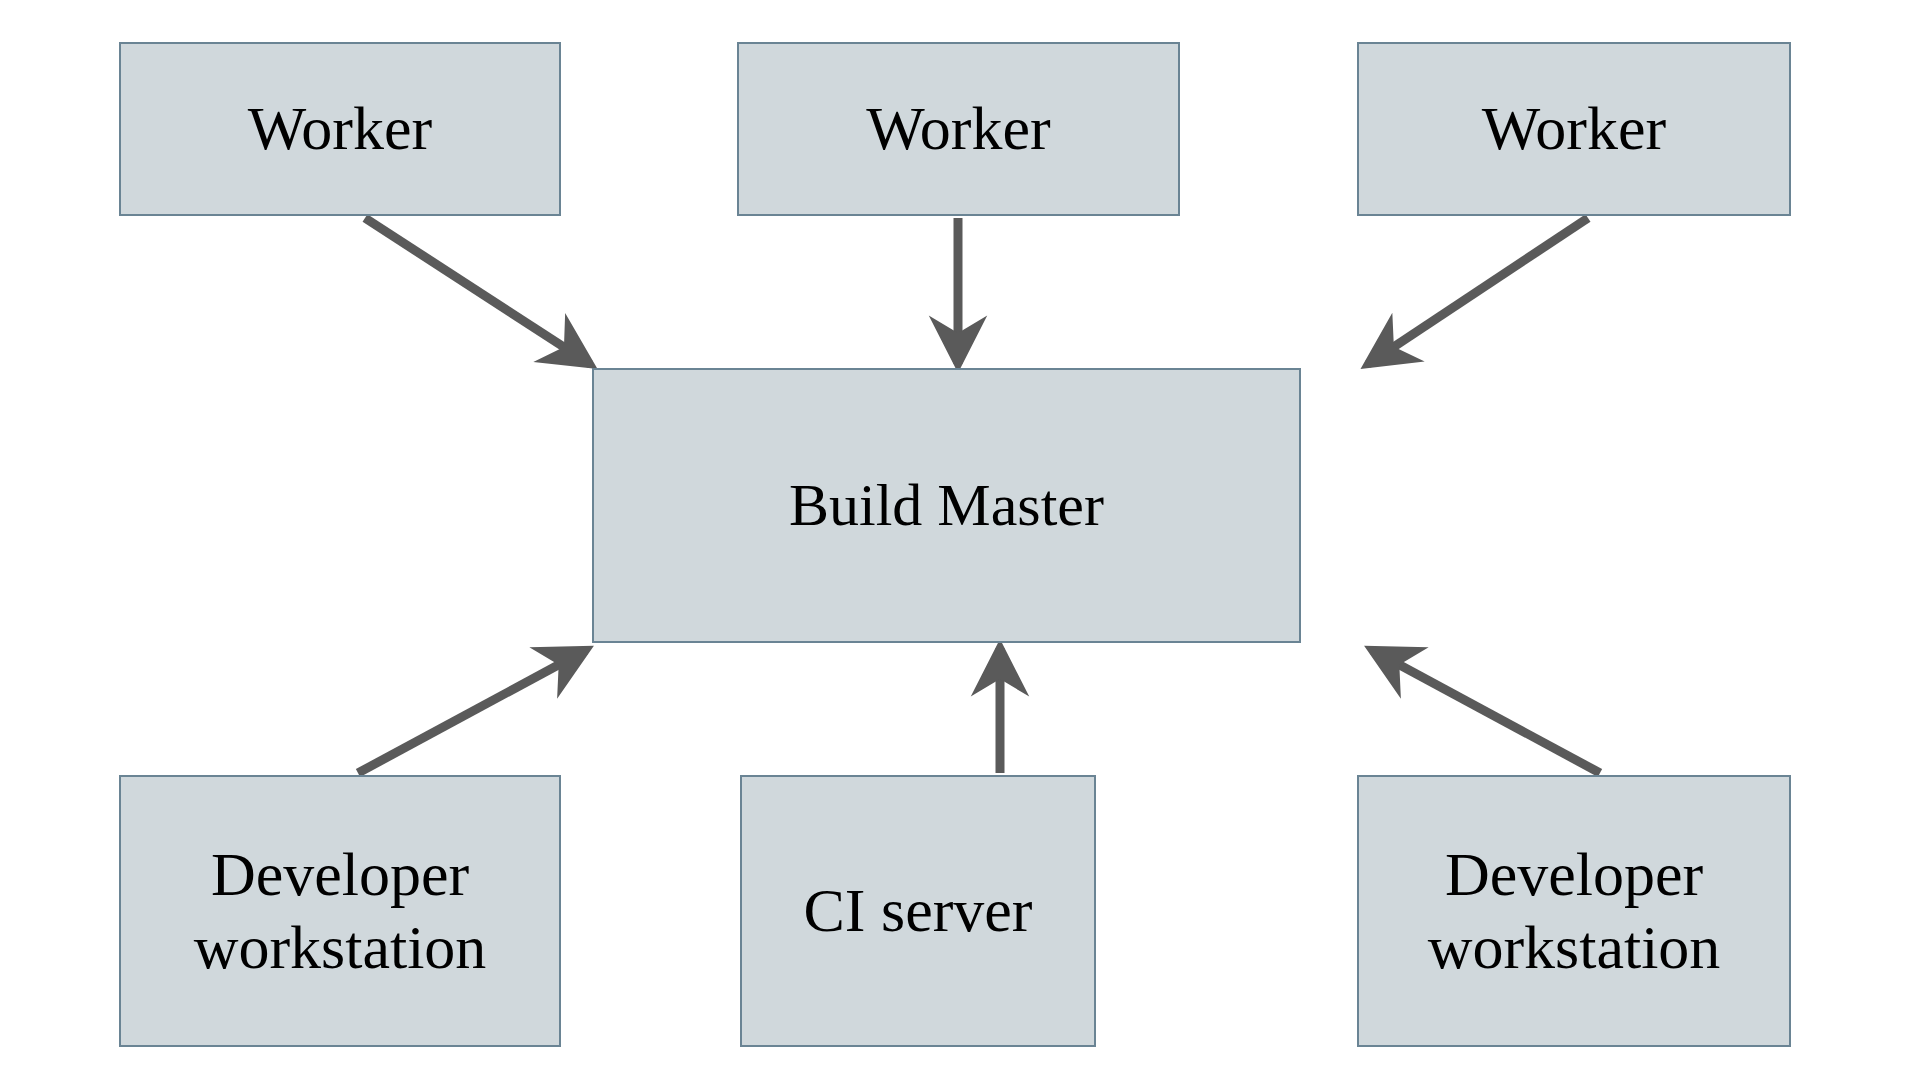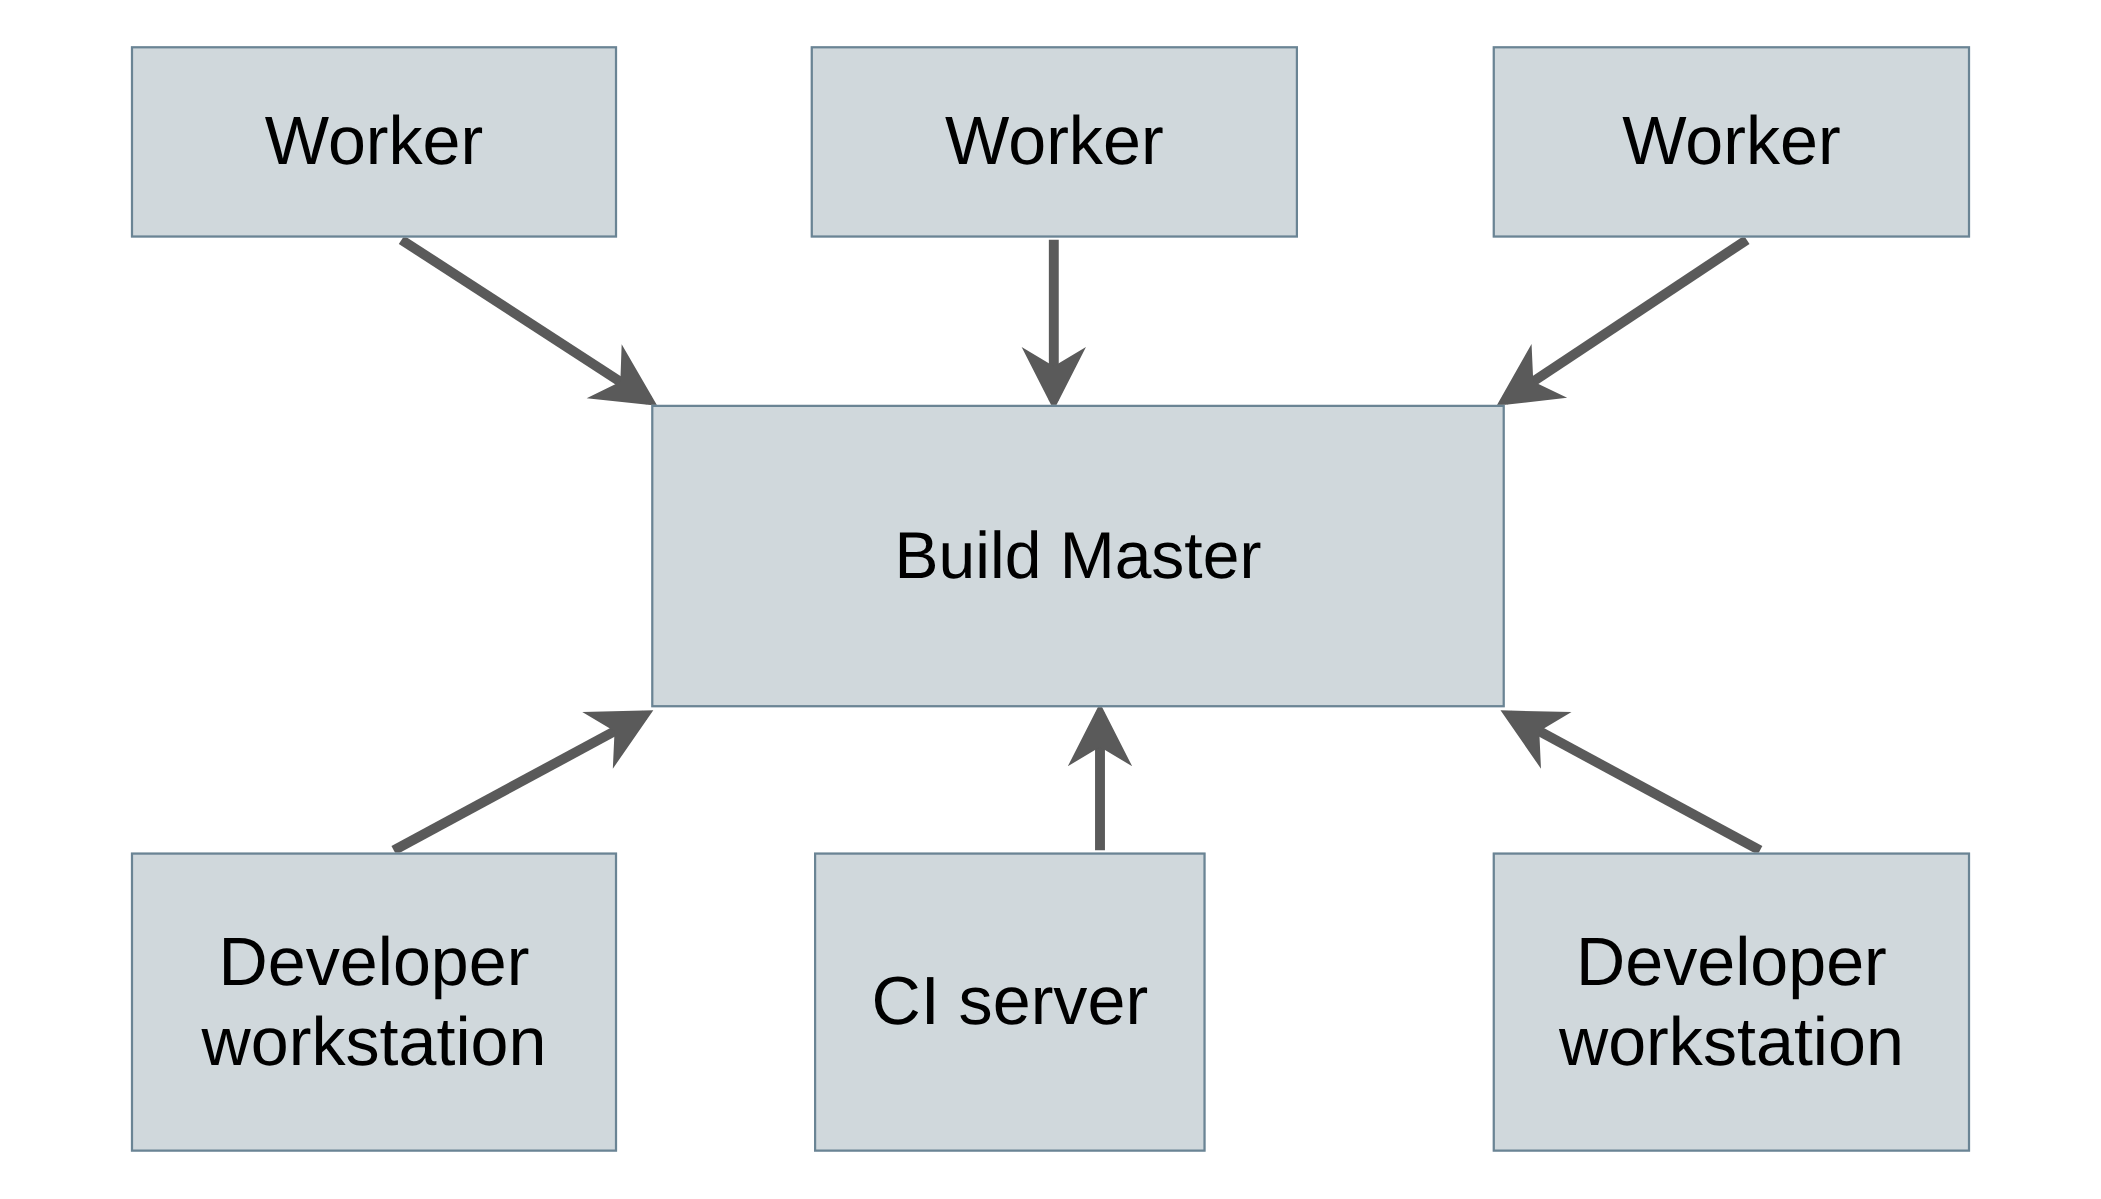--- a/index.html
+++ b/index.html
@@ -12,20 +12,21 @@
     width: 1910px;
     height: 1090px;
     font-family: "Liberation Sans", sans-serif;
     overflow: hidden;
   }
   #diagram-canvas {
     position: relative;
     width: 1910px;
     height: 1090px;
     background: #ffffff;
+    font-family: Liberation Serif, serif;
   }
   #edge-layer {
     position: absolute;
     left: 0;
     top: 0;
     width: 1910px;
     height: 1090px;
   }
   .node {
     position: absolute;
@@ -45,21 +46,21 @@
     display: block;
     width: 100%;
     padding: 0 8px;
     box-sizing: border-box;
   }
   
   #node-worker-1 { left: 119px; top: 42px;  width: 442px; height: 174px; font-size: 62px; }
   #node-worker-2 { left: 737px; top: 42px;  width: 443px; height: 174px; font-size: 62px; }
   #node-worker-3 { left: 1357px; top: 42px; width: 434px; height: 174px; font-size: 62px; }
   
-  #node-build-master { left: 592px; top: 368px; width: 776px; height: 275px; font-size: 60px; }
+  #node-build-master { left: 592px; top: 368px; width: 709px; height: 275px; font-size: 60px; }
   
   #node-dev-workstation-left  { left: 119px;  top: 775px; width: 442px; height: 272px; font-size: 62px; }
   #node-ci-server             { left: 740px;  top: 775px; width: 356px; height: 272px; font-size: 62px; }
   #node-dev-workstation-right { left: 1357px; top: 775px; width: 434px; height: 272px; font-size: 62px; }
 </style>
 </head>
 <body>
 
 <div id="diagram-canvas">
 

